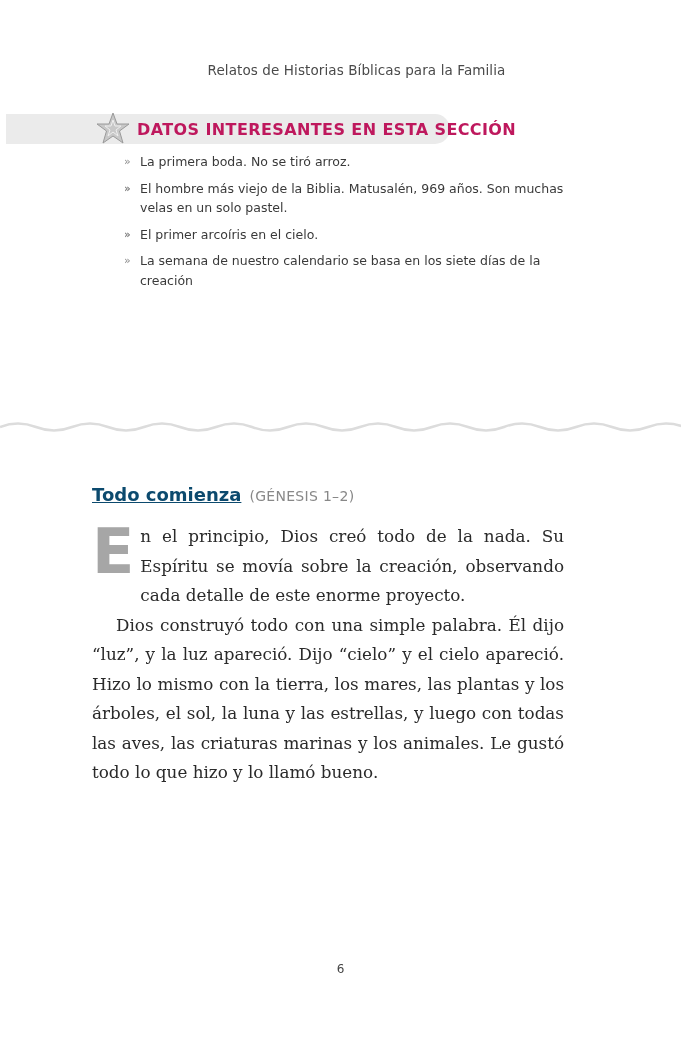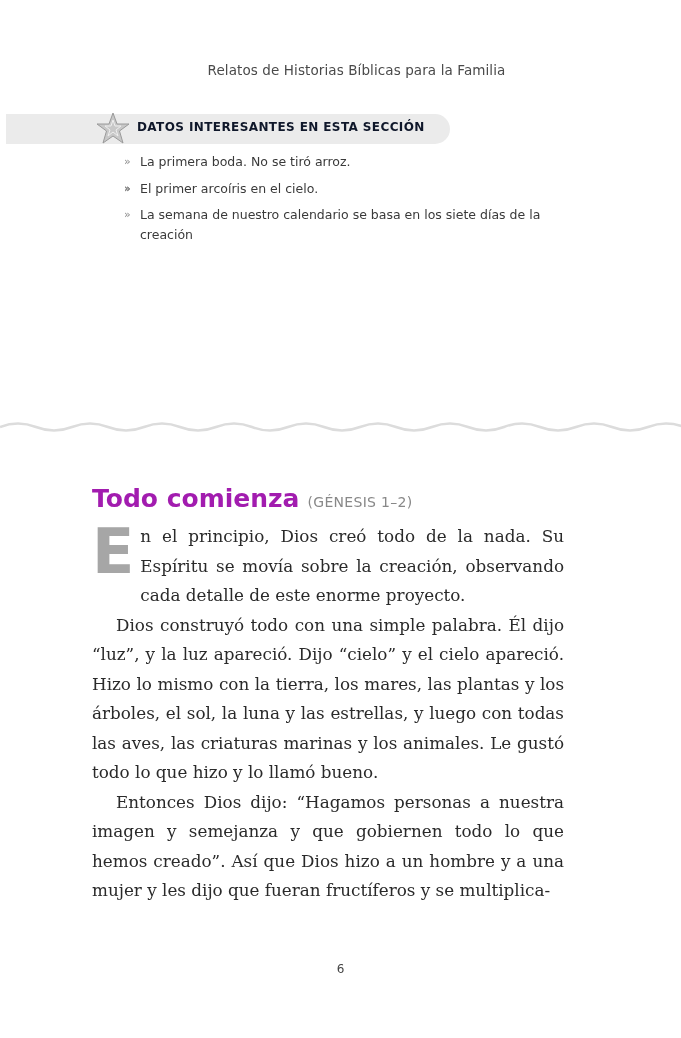--- a/index.html
+++ b/index.html
@@ -13,37 +13,37 @@
   }
   .banner {
     position: absolute; top: 114px; left: 6px; width: 444px; height: 30px;
     background: #ebebeb; border-radius: 0 15px 15px 0;
   }
   .banner-star {
     position: absolute; top: 111px; left: 95px; width: 36px; height: 36px;
   }
   .banner-title {
     position: absolute; top: 120px; left: 137px;
-    font-family: "DejaVu Sans", sans-serif; font-weight: bold; font-size: 12px;
-    color: #0f172a; letter-spacing: 0.4px;
+    font-family: "DejaVu Sans", sans-serif; font-weight: bold; font-size: 16px;
+    color: #be185d; letter-spacing: 0.4px;
   }
   .facts {
     position: absolute; top: 152px; left: 124px; width: 450px; margin: 0; padding: 0; list-style: none;
     font-family: "DejaVu Sans", sans-serif; font-size: 12.5px; color: #3a3a3a; line-height: 19.5px;
   }
   .facts li { position: relative; padding-left: 16px; margin-bottom: 7px; }
   .facts li .bullet { position: absolute; left: 0; top: 0; color: #8a8a8a; font-size: 11px; }
   .wave {
     position: absolute; top: 418px; left: 0; width: 681px; height: 16px;
   }
   .section-head {
     position: absolute; top: 484px; left: 92px; white-space: nowrap;
   }
   .section-title {
-    font-family: "DejaVu Sans", sans-serif; font-weight: bold; font-size: 25px; color: #a21caf;
+    font-family: "DejaVu Sans", sans-serif; font-weight: bold; font-size: 18px; color: #0c4a6e; text-decoration: underline;
   }
   .section-ref {
     font-family: "DejaVu Sans", sans-serif; font-size: 14px; color: #888; letter-spacing: 0.3px; margin-left: 4px;
   }
   .body-text {
     position: absolute; top: 522px; left: 92px; width: 472px;
     font-family: "DejaVu Serif", serif; font-size: 16.8px; line-height: 29.5px; color: #2a2a2a;
     text-align: justify;
   }
   .body-text p { margin: 0; }
@@ -65,35 +65,34 @@
 <div class="banner"></div>
 <svg class="banner-star" viewBox="0 0 36 36">
   <polygon points="18,2 22,13 34,13 24.5,20 28,32 18,25 8,32 11.5,20 2,13 14,13" fill="#c8c8c8" stroke="#9a9a9a" stroke-width="1"></polygon>
   <polygon points="18,9 20,15 26,15 21,19 23,25 18,21 13,25 15,19 10,15 16,15" fill="none" stroke="#eeeeee" stroke-width="1"></polygon>
 </svg>
 <div class="banner-title">DATOS INTERESANTES EN ESTA SECCIÓN</div>
 
 <ul class="facts">
   <li><span class="bullet">»</span><span>La primera boda. No se tiró arroz.</span></li>
   <li><span class="bullet">»</span></li>
-  <li><span class="bullet">»</span></li>
+  <li><span class="bullet">»</span><span>El hombre más viejo de la Biblia. Matusalén, 969 años. Son muchas velas en un solo pastel.</span></li>
   <li><span class="bullet">»</span></li>
   <li><span class="bullet">»</span><span>El primer arcoíris en el cielo.</span></li>
   <li><span class="bullet">»</span><span>La semana de nuestro calendario se basa en los siete días de la creación</span></li>
 </ul>
 
 <svg class="wave" viewBox="0 0 681 16" preserveAspectRatio="none">
   <path d="M0,9 q18,-7 36,0 t36,0 t36,0 t36,0 t36,0 t36,0 t36,0 t36,0 t36,0 t36,0 t36,0 t36,0 t36,0 t36,0 t36,0 t36,0 t36,0 t36,0 t36,0" fill="none" stroke="#dcdcdc" stroke-width="2.5"></path>
 </svg>
 
 <div class="section-head">
   <span class="section-title">Todo comienza</span>
   <span class="section-ref">(GÉNESIS 1–2)</span>
 </div>
 
 <div class="body-text">
   <span class="dropcap">E</span>
   <p>n el principio, Dios creó todo de la nada. Su Espíritu se movía sobre la creación, observando cada detalle de este enorme proyecto.</p>
   <p class="indent">Dios construyó todo con una simple palabra. Él dijo “luz”, y la luz apareció. Dijo “cielo” y el cielo apareció. Hizo lo mismo con la tierra, los mares, las plantas y los árboles, el sol, la luna y las estrellas, y luego con todas las aves, las criaturas marinas y los animales. Le gustó todo lo que hizo y lo llamó bueno.</p>
-  <p class="indent">Entonces Dios dijo: “Hagamos personas a nuestra imagen y semejanza y que gobiernen todo lo que hemos creado”. Así que Dios hizo a un hombre y a una mujer y les dijo que fueran fructíferos y se multiplica-</p>
 </div>
 
 <div class="page-number">6</div>
 
 </body></html>

